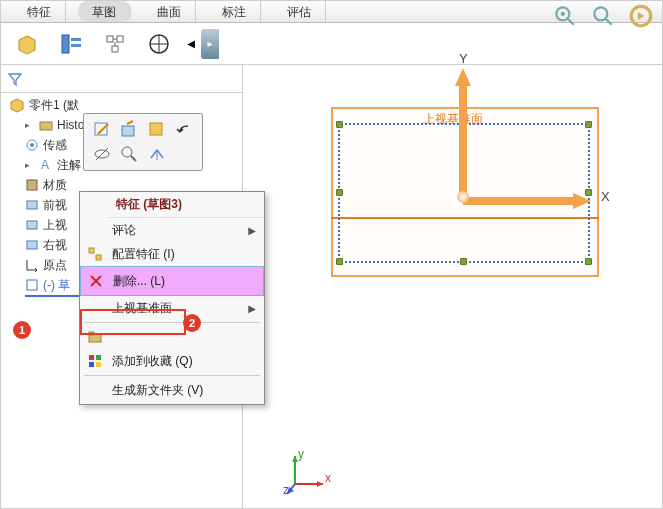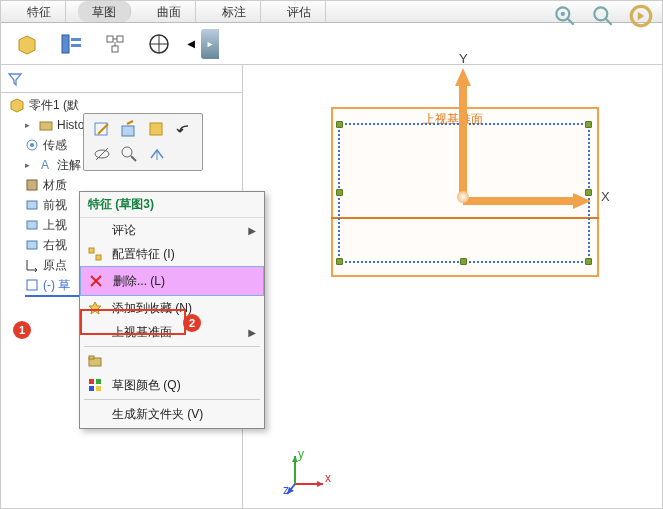--- a/index.html
+++ b/index.html
@@ -40,21 +40,21 @@
   .axis-y .shaft { position:absolute; left:4px; bottom:0; width:8px; height:112px; background:#f2a24a; }
   .axis-y .head { position:absolute; left:0; top:0; border-bottom:18px solid #f2a24a; border-left:8px solid transparent; border-right:8px solid transparent; }
   .origin { position:absolute; left:214px; top:126px; width:12px; height:12px; background:radial-gradient(#fff,#f2a24a); border-radius:50%; }
   .axislabel { position:absolute; color:#444; font-size:13px; }
   
   .triad { position: absolute; left: 40px; bottom: 12px; width: 48px; height: 48px; }
   
   .floatbar { position: absolute; left: 82px; top: 112px; width: 120px; height: 58px; background: #f4f4f4; border: 1px solid #999; border-radius: 2px; padding: 4px; display: grid; grid-template-columns: repeat(4,1fr); grid-template-rows: repeat(2,1fr); place-items:center; z-index: 30; }
   
   .contextmenu { position: absolute; left: 78px; top: 190px; width: 186px; background: #f7f7f7; border: 1px solid #8a8a8a; box-shadow: 3px 3px 6px rgba(0,0,0,0.25); z-index: 25; padding-bottom:2px; }
-  .cm-header { padding: 4px 8px; font-weight: bold; color:#15803d; border-bottom: 1px solid #ddd; }
+  .cm-header { padding: 4px 8px; font-weight: bold; color:#7f1d1d; border-bottom: 1px solid #ddd; margin-left: 28px; }
   .cm-item { display: flex; align-items: center; height: 24px; padding: 0 8px 0 6px; gap: 8px; color:#222; cursor:pointer; }
   .cm-item.hover { background: #f0abfc; border: 1px solid #7fb1e0; height:30px; }
   .cm-item .ic { width: 18px; height:18px; display:flex; align-items:center; justify-content:center; }
   .cm-item .arw { margin-left:auto; font-size:10px; color:#555; }
   .cm-sep { height: 1px; background: #ccc; margin: 2px 4px; }
   
   .badge { position:absolute; width:18px; height:18px; border-radius:50%; background:#e13b2a; color:#fff; font-size:11px; font-weight:bold; display:flex; align-items:center; justify-content:center; z-index:40; }
   .redbox { position:absolute; border:2px solid #e13b2a; z-index:35; }
 </style>
 </head>
@@ -282,28 +282,20 @@
   <div class="cm-item hover">
       <span class="ic">
         <svg width="16" height="16">
           <line x1="3" y1="3" x2="13" y2="13" stroke="#d22" stroke-width="2"></line>
           <line x1="13" y1="3" x2="3" y2="13" stroke="#d22" stroke-width="2"></line>
         </svg>
       </span>
       <span>删除... (L)</span>
     </div>
   <div class="cm-item">
-      <span class="ic">
-        <svg width="16" height="16">
-          <path d="M8 2 L10 6 L14 6 L11 9 L12 14 L8 11 L4 14 L5 9 L2 6 L6 6 Z" fill="#eec85a" stroke="#b89020"></path>
-        </svg>
-      </span>
-      <span>添加到收藏 (N)</span>
-    </div>
-  <div class="cm-item">
       <span class="ic"></span>
       <span>上视基准面</span>
       <span class="arw">▶</span>
     </div>
   <div class="cm-sep"></div>
   <div class="cm-item">
       <span class="ic">
         <svg width="16" height="16">
           <rect x="2" y="5" width="12" height="8" fill="#d9c070" stroke="#a08030"></rect>
           <rect x="2" y="3" width="5" height="3" fill="#d9c070" stroke="#a08030"></rect>
@@ -312,21 +304,21 @@
     </div>
   <div class="cm-item">
       <span class="ic">
         <svg width="16" height="16">
           <rect x="2" y="2" width="5" height="5" fill="#d33"></rect>
           <rect x="9" y="2" width="5" height="5" fill="#3a3"></rect>
           <rect x="2" y="9" width="5" height="5" fill="#35d"></rect>
           <rect x="9" y="9" width="5" height="5" fill="#ec3"></rect>
         </svg>
       </span>
-      <span>草图颜色 (Q)</span>
+      <span>添加到收藏 (Q)</span>
     </div>
   <div class="cm-sep"></div>
   <div class="cm-item">
       <span class="ic"></span>
       <span>生成新文件夹 (V)</span>
     </div>
 </div>
 
 <div class="badge" style="left:12px; top:320px;">1</div>
 <div class="badge" style="left:182px; top:313px;">2</div>

